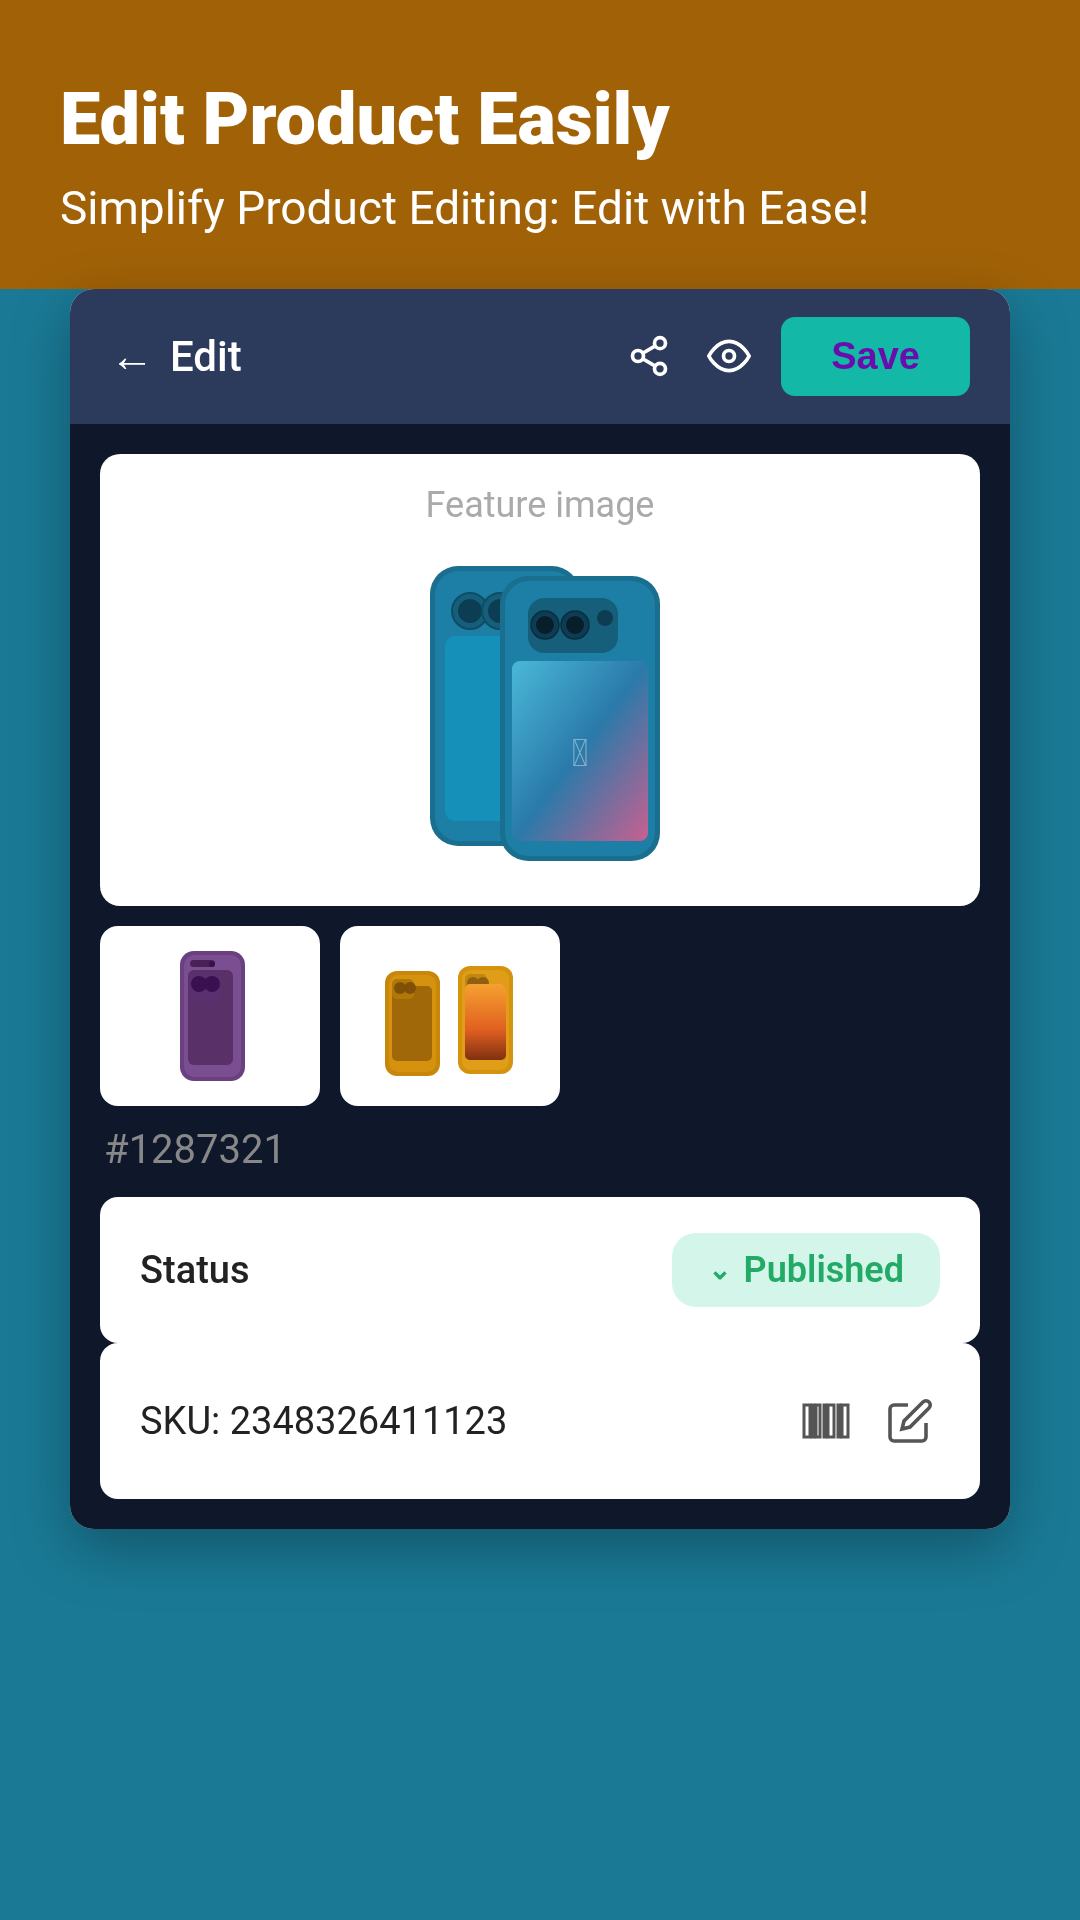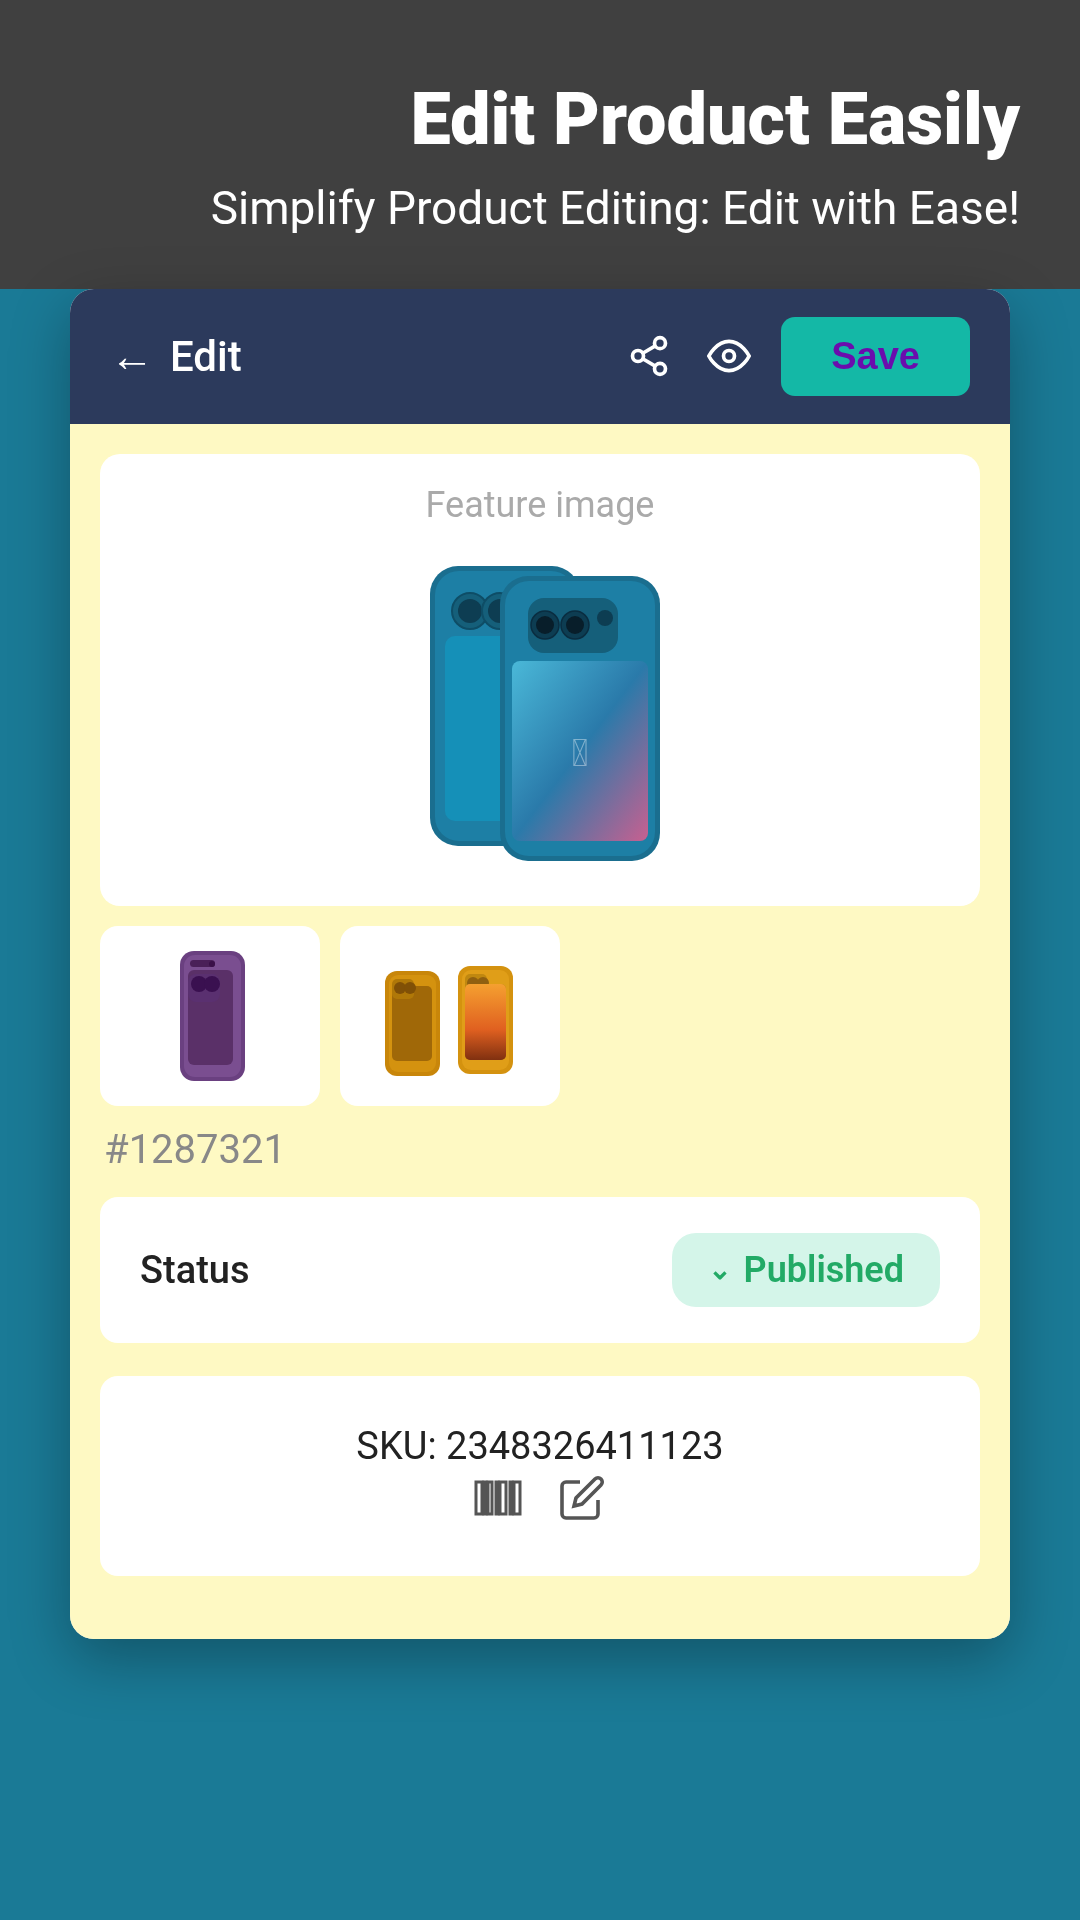--- a/index.html
+++ b/index.html
@@ -10,22 +10,22 @@
       background-color: #1a7a96;
       font-family: -apple-system, BlinkMacSystemFont, 'Segoe UI', Roboto, sans-serif;
       display: flex;
       flex-direction: column;
       align-items: center;
     }
 
     .hero-section {
       width: 100%;
       padding: 80px 60px 50px;
-      text-align: right;
-      background-color: #404040;
+      text-align: left;
+      background-color: #a16207;
     }
 
     .hero-title {
       font-size: 72px;
       font-weight: 900;
       color: #ffffff;
       margin-bottom: 20px;
       line-height: 1.1;
     }
 
@@ -92,21 +92,21 @@
       border: none;
       border-radius: 14px;
       padding: 18px 50px;
       font-size: 38px;
       font-weight: 700;
       cursor: pointer;
     }
 
     
     .content-area {
-      background: #fef9c3;
+      background: #0f172a;
       padding: 30px;
     }
 
     
     .feature-image-card {
       background: #ffffff;
       border-radius: 20px;
       padding: 30px 30px 40px;
       margin-bottom: 20px;
       display: flex;
@@ -154,21 +154,21 @@
 
     .meta-id {
       color: #888888;
       font-size: 40px;
     }
 
     
     .info-card {
       background: #ffffff;
       border-radius: 18px;
-      margin-bottom: 33px;
+      margin-bottom: 0;
     }
 
     .info-row {
       display: flex;
       align-items: center;
       padding: 36px 40px;
       border-bottom: 1px solid #f0f0f0;
     }
 
     .info-row:last-child {
@@ -219,21 +219,20 @@
       top: 4px;
       right: 6px;
       box-shadow: 0 2px 6px rgba(0,0,0,0.2);
     }
 
     
     .sku-row {
       display: flex;
       align-items: center;
       padding: 48px 40px;
-      flex-direction: column;
     }
 
     .sku-text {
       font-size: 38px;
       color: #222222;
       flex: 1;
     }
 
     .row-actions {
       display: flex;

